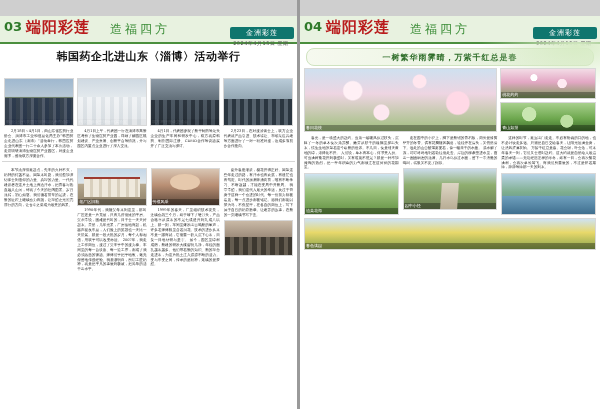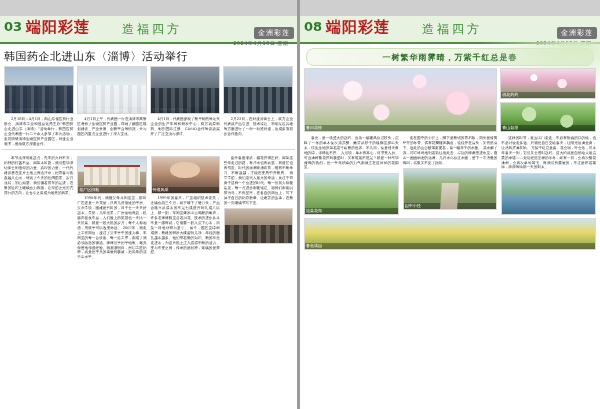--- a/index.html
+++ b/index.html
@@ -22,35 +22,35 @@
   }
   .masthead .pagenum{
     position:absolute;left:4px;top:3px;font-size:13px;font-weight:bold;color:#2f7a2a;
     letter-spacing:0px;
   }
   .masthead .mh-title{
     position:absolute;left:26px;top:2px;font-size:15px;font-weight:bold;color:#b91c1c;
     letter-spacing:1px;font-family:"DejaVu Serif","Liberation Serif",serif;
   }
   .masthead .mh-sub{
-    position:absolute;left:122px;top:5px;font-size:12px;color:#3b8d37;letter-spacing:3px;
+    position:absolute;left:110px;top:5px;font-size:12px;color:#3b8d37;letter-spacing:3px;
     font-family:"DejaVu Serif","Liberation Serif",serif;
   }
   .masthead .mh-right{
     position:absolute;right:3px;top:4px;text-align:right;
   }
   .masthead .mh-right .r1{
-    display:inline-block;background:#737373;color:#fff;font-size:7px;padding:1px 4px;
+    display:inline-block;background:#0f766e;color:#fff;font-size:7px;padding:1px 16px;
     border-radius:2px;letter-spacing:1px;
   }
   .masthead .mh-right .r2{font-size:5px;color:#555;display:block;margin-top:1px;letter-spacing:0.5px;}
 
   
   .headline{
-    font-size:11px;font-weight:normal;color:#111;padding:5px 4px 2px;
+    text-align:center;font-size:11px;font-weight:bold;color:#111;padding:5px 4px 14px;
     font-family:"DejaVu Serif","Liberation Serif",serif;letter-spacing:0.5px;
   }
   .sec-title{
     text-align:center;font-size:11px;font-weight:bold;color:#2f7a2a;margin:4px 0 3px;
     font-family:"DejaVu Serif","Liberation Serif",serif;letter-spacing:1px;
   }
   .banner{
     margin:4px 6px 2px;height:16px;border-radius:8px;
     background:linear-gradient(90deg,#f6f9ef,#e3f0d8);
     border:1px solid #cfe3bf;
@@ -215,21 +215,21 @@
     </div>
 
     <div class="footer">2024年4月15日  第03版</div>
   </div>
 
   <div class="gutter"></div>
 
   <div class="page right">
 
     <div class="masthead">
-      <span class="pagenum">08</span>
+      <span class="pagenum">04</span>
       <span class="mh-title">端阳彩莲</span>
       <span class="mh-sub">造福四方</span>
       <span class="mh-right">
         <span class="r1">金洲彩莲</span>
         <span class="r2">2024年4月15日 星期一</span>
       </span>
     </div>
 
     <div class="leafdeco"></div>
 

